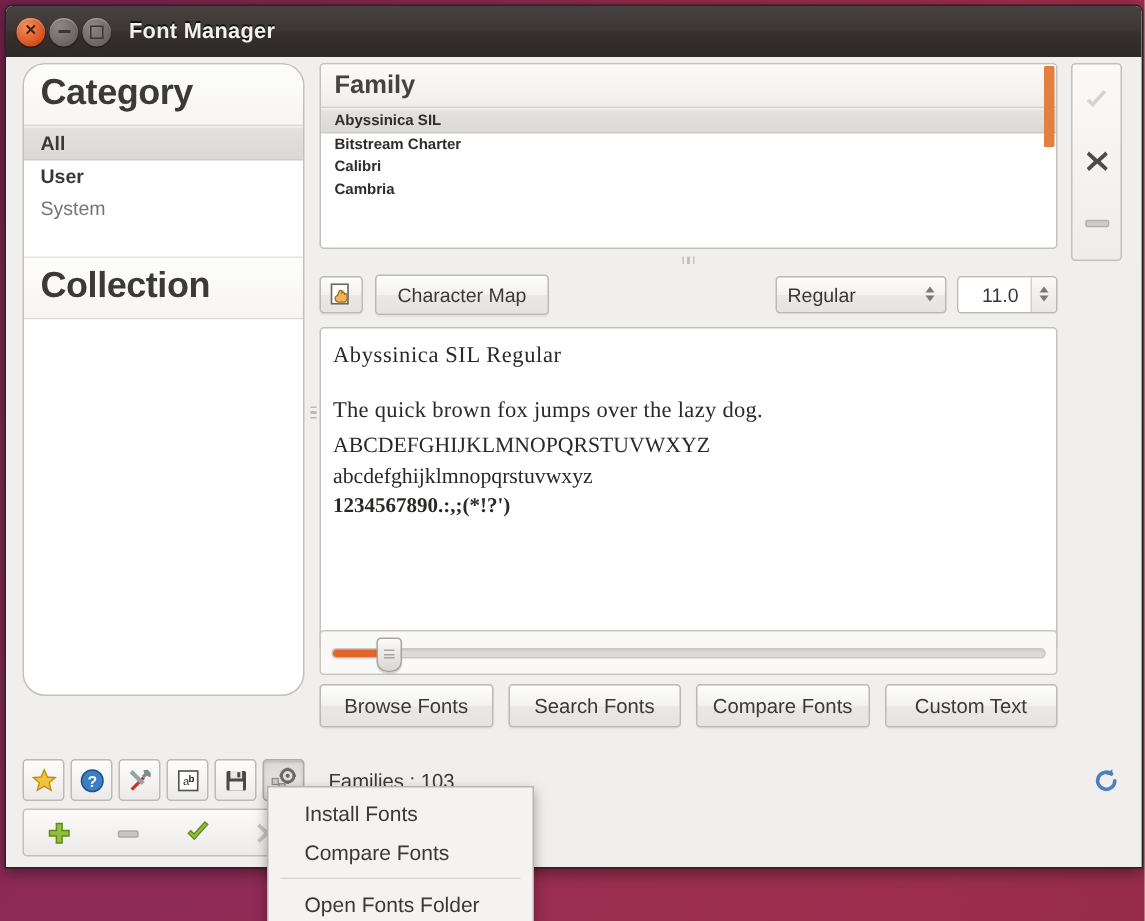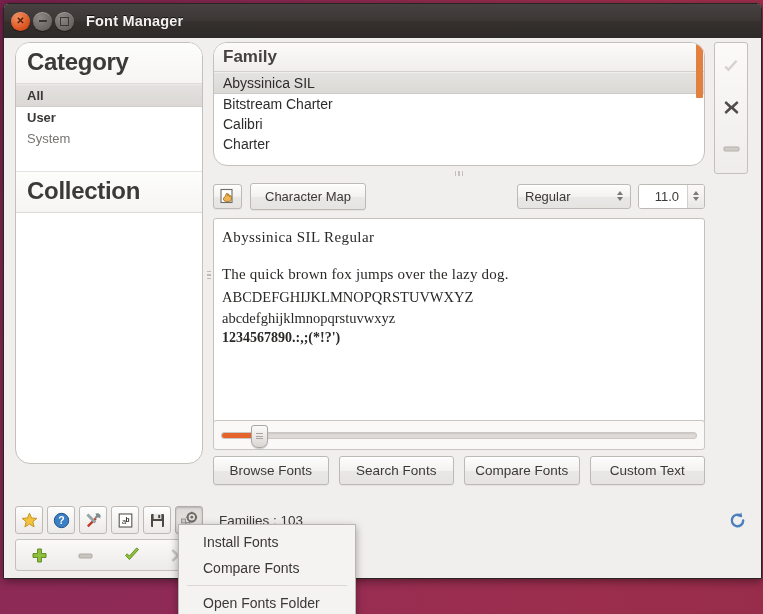--- a/index.html
+++ b/index.html
@@ -71,27 +71,27 @@
     display:flex;align-items:center;justify-content:space-around;
   }
   #sidebtns .ib{width:30px;height:22px;display:flex;align-items:center;justify-content:center;}
   
   #vgrip{position:absolute;left:202px;top:228px;width:6px;height:18px;
     display:flex;flex-direction:column;justify-content:center;align-items:center;gap:2px;}
   #vgrip i{width:4px;height:1.5px;background:#bdb9b5;display:block;}
   
   #main{position:absolute;left:209px;top:4px;right:56px;bottom:7px;}
   #famwrap{position:absolute;left:0;top:0;right:0;height:122px;
-    border:1px solid #c4c0bc;border-radius:14px;background:#fff;overflow:hidden;}
+    border:1px solid #c4c0bc;border-radius:3px;background:#fff;overflow:hidden;}
   #famhead{
     height:28px;line-height:28px;padding-left:9px;font-size:17px;font-weight:bold;color:#45423f;
     background:linear-gradient(to bottom,#fcfbfa,#efeeec);
     border-bottom:1px solid #d4d0cc;position:relative;
   }
-  .fam-row{padding:2px 9px;font-size:14px;font-weight:normal;color:#2f2d2b;}
+  .fam-row{padding:2px 9px;font-size:10px;font-weight:bold;color:#2f2d2b;}
   .fam-row.sel{background:linear-gradient(to bottom,#e5e3e1,#dbd9d6);
     border-top:1px solid #efeeec;border-bottom:1px solid #cdcac7;}
   #famscroll{position:absolute;right:1px;top:1px;width:7px;height:54px;
     background:#e4803f;border-radius:1px;}
   
   #hgrip{position:absolute;left:0;right:0;top:124px;height:14px;
     display:flex;align-items:center;justify-content:center;gap:2px;}
   #hgrip i{width:1.5px;height:5px;background:#c5c1bd;display:block;}
   
   #ptool{position:absolute;left:0;right:0;top:138px;height:32px;display:flex;align-items:center;}
@@ -265,21 +265,21 @@
         <div class="fam-row sel">
           <span>Abyssinica SIL</span>
         </div>
         <div class="fam-row">
           <span>Bitstream Charter</span>
         </div>
         <div class="fam-row">
           <span>Calibri</span>
         </div>
         <div class="fam-row">
-          <span>Charter</span>
+          <span>Cambria</span>
         </div>
       </div>
 
       <div id="hgrip">
           <i></i>
           <i></i>
           <i></i>
         </div>
 
       <div id="ptool">

